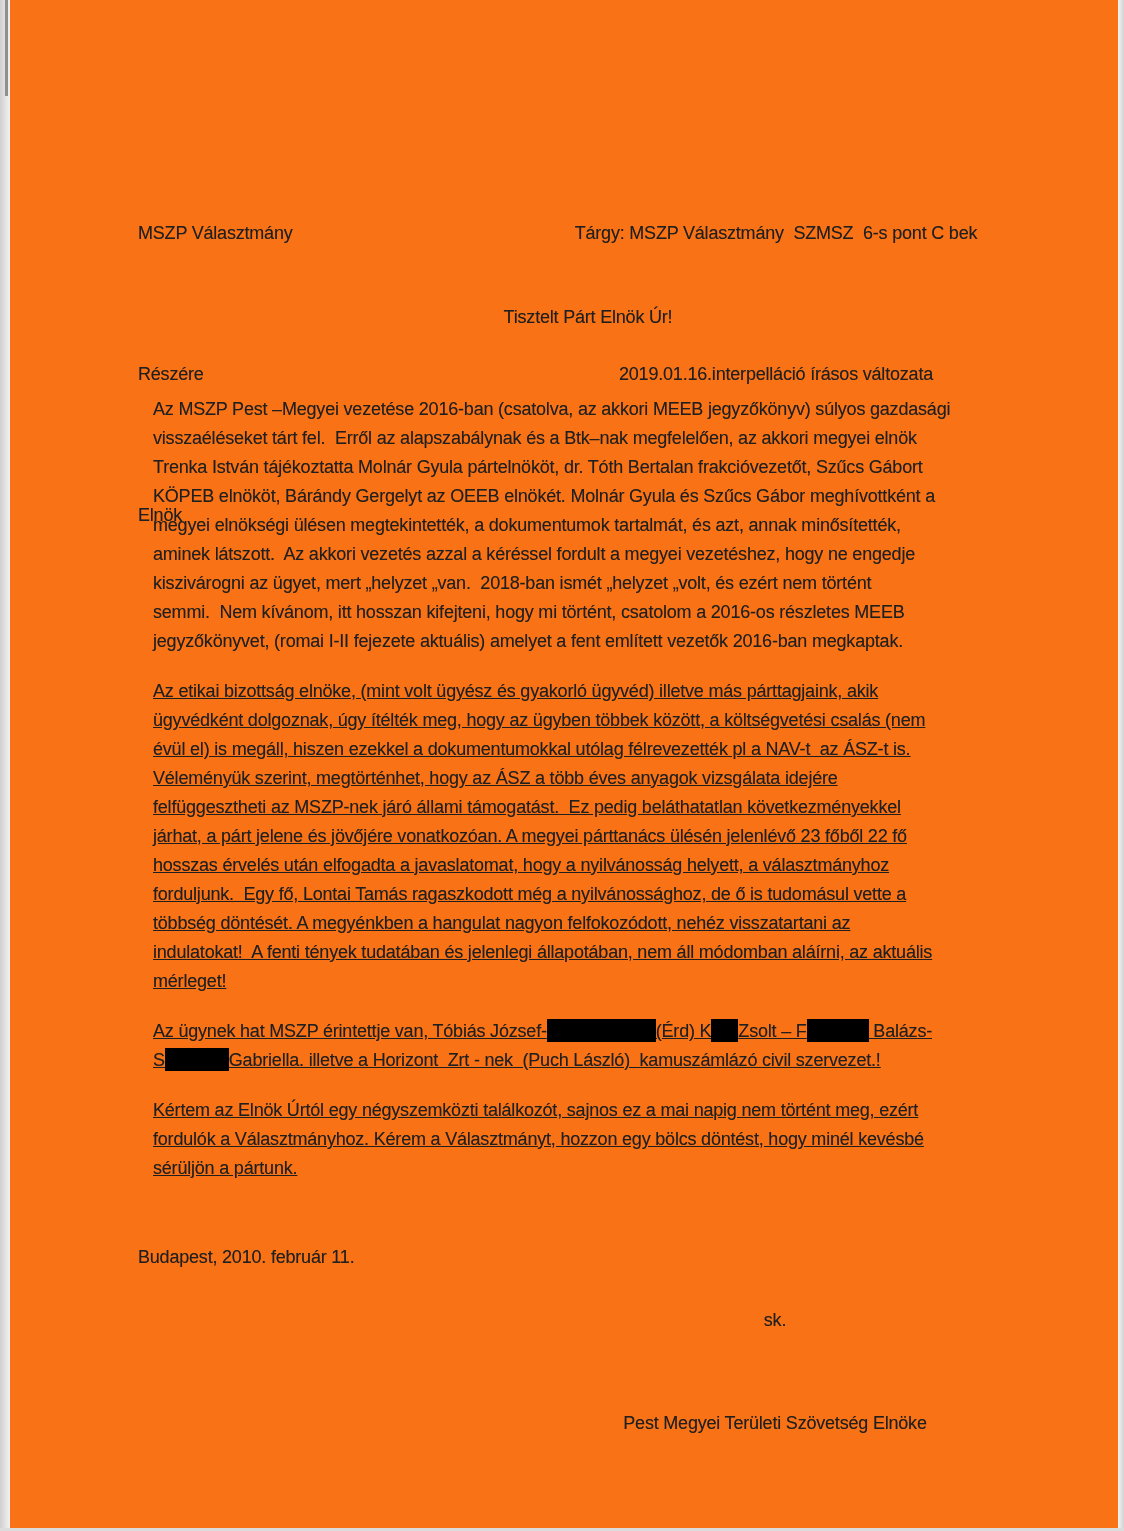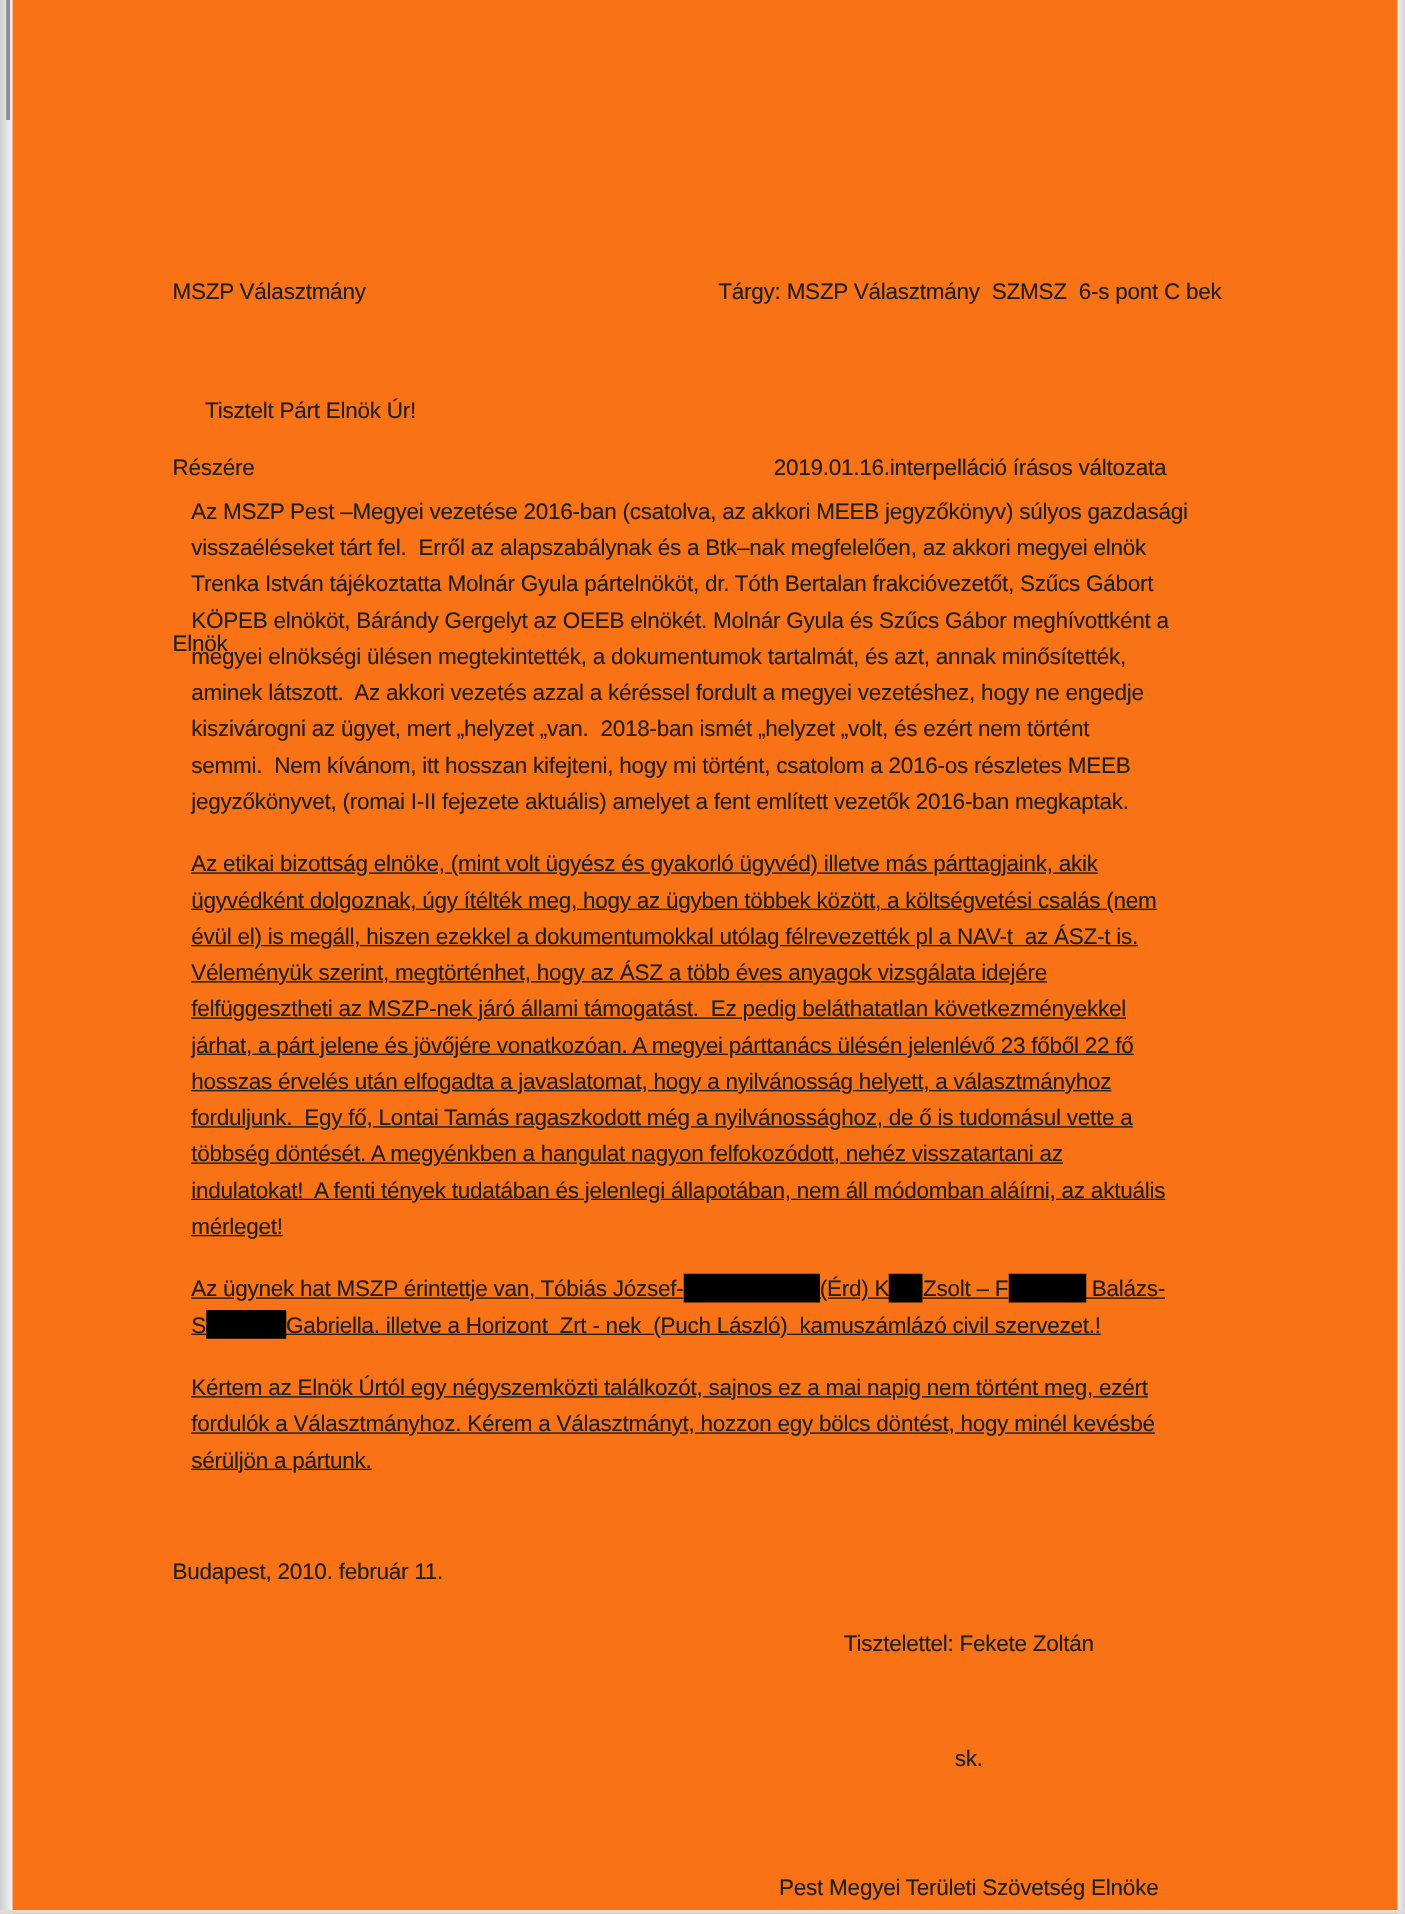--- a/index.html
+++ b/index.html
@@ -44,22 +44,22 @@
 
   .recipient {
     position: absolute; left: 138px; top: 116px;
     line-height: 47px;
   }
   .subject {
     position: absolute; left: 566px; top: 116px; width: 420px;
     line-height: 47px; text-align: center;
   }
   .salutation {
-    position: absolute; left: 164px; top: 314px; width: 848px;
-    text-align: left; line-height: 29px;
+    position: absolute; left: 164px; top: 303px; width: 848px;
+    text-align: center; line-height: 29px;
   }
 
   .body-paragraphs {
     position: absolute; left: 138px; top: 395px; width: 860px; margin-left: 15px;
   }
   .para { line-height: 29px; }
   .para + .para { margin-top: 21px; text-decoration: underline; }
   .line { white-space: pre; }
 
   .redact {
@@ -100,18 +100,17 @@
     <div>2019.01.16.interpelláció írásos változata</div>
   </div>
 
   <div class="salutation txt">Tisztelt Párt Elnök Úr!</div>
 
   <div class="body-paragraphs txt"><div class="para"><div class="line">Az MSZP Pest –Megyei vezetése 2016-ban (csatolva, az akkori MEEB jegyzőkönyv) súlyos gazdasági</div><div class="line">visszaéléseket tárt fel.  Erről az alapszabálynak és a Btk–nak megfelelően, az akkori megyei elnök</div><div class="line">Trenka István tájékoztatta Molnár Gyula pártelnököt, dr. Tóth Bertalan frakcióvezetőt, Szűcs Gábort</div><div class="line">KÖPEB elnököt, Bárándy Gergelyt az OEEB elnökét. Molnár Gyula és Szűcs Gábor meghívottként a</div><div class="line">megyei elnökségi ülésen megtekintették, a dokumentumok tartalmát, és azt, annak minősítették,</div><div class="line">aminek látszott.  Az akkori vezetés azzal a kéréssel fordult a megyei vezetéshez, hogy ne engedje</div><div class="line">kiszivárogni az ügyet, mert „helyzet „van.  2018-ban ismét „helyzet „volt, és ezért nem történt</div><div class="line">semmi.  Nem kívánom, itt hosszan kifejteni, hogy mi történt, csatolom a 2016-os részletes MEEB</div><div class="line">jegyzőkönyvet, (romai I-II fejezete aktuális) amelyet a fent említett vezetők 2016-ban megkaptak.</div></div><div class="para"><div class="line">Az etikai bizottság elnöke, (mint volt ügyész és gyakorló ügyvéd) illetve más párttagjaink, akik</div><div class="line">ügyvédként dolgoznak, úgy ítélték meg, hogy az ügyben többek között, a költségvetési csalás (nem</div><div class="line">évül el) is megáll, hiszen ezekkel a dokumentumokkal utólag félrevezették pl a NAV-t  az ÁSZ-t is.</div><div class="line">Véleményük szerint, megtörténhet, hogy az ÁSZ a több éves anyagok vizsgálata idejére</div><div class="line">felfüggesztheti az MSZP-nek járó állami támogatást.  Ez pedig beláthatatlan következményekkel</div><div class="line">járhat, a párt jelene és jövőjére vonatkozóan. A megyei párttanács ülésén jelenlévő 23 főből 22 fő</div><div class="line">hosszas érvelés után elfogadta a javaslatomat, hogy a nyilvánosság helyett, a választmányhoz</div><div class="line">forduljunk.  Egy fő, Lontai Tamás ragaszkodott még a nyilvánossághoz, de ő is tudomásul vette a</div><div class="line">többség döntését. A megyénkben a hangulat nagyon felfokozódott, nehéz visszatartani az</div><div class="line">indulatokat!  A fenti tények tudatában és jelenlegi állapotában, nem áll módomban aláírni, az aktuális</div><div class="line">mérleget!</div></div><div class="para"><div class="line">Az ügynek hat MSZP érintettje van, Tóbiás József-<span class="redact" style="width: 109px; background: rgb(0, 0, 0);"></span>(Érd) K<span class="redact" style="width: 27px; background: rgb(0, 0, 0);"></span>Zsolt – F<span class="redact" style="width: 62px; background: rgb(0, 0, 0);"></span> Balázs-</div><div class="line">S<span class="redact" style="width: 64px; background: rgb(0, 0, 0);"></span>Gabriella. illetve a Horizont  Zrt - nek  (Puch László)  kamuszámlázó civil szervezet.!</div></div><div class="para"><div class="line">Kértem az Elnök Úrtól egy négyszemközti találkozót, sajnos ez a mai napig nem történt meg, ezért</div><div class="line">fordulók a Választmányhoz. Kérem a Választmányt, hozzon egy bölcs döntést, hogy minél kevésbé</div><div class="line">sérüljön a pártunk.</div></div></div>
 
   <div class="footer-date txt">Budapest, 2010. február 11.</div>
 
   <div class="sig-block txt">
-    <div>Tisztelettel: Fekete Zoltán</div>
     <div class="sig-sk">sk.</div>
     <div class="sig-title">Pest Megyei Területi Szövetség Elnöke</div>
   </div>
 
 </div>
 
 </body></html>

